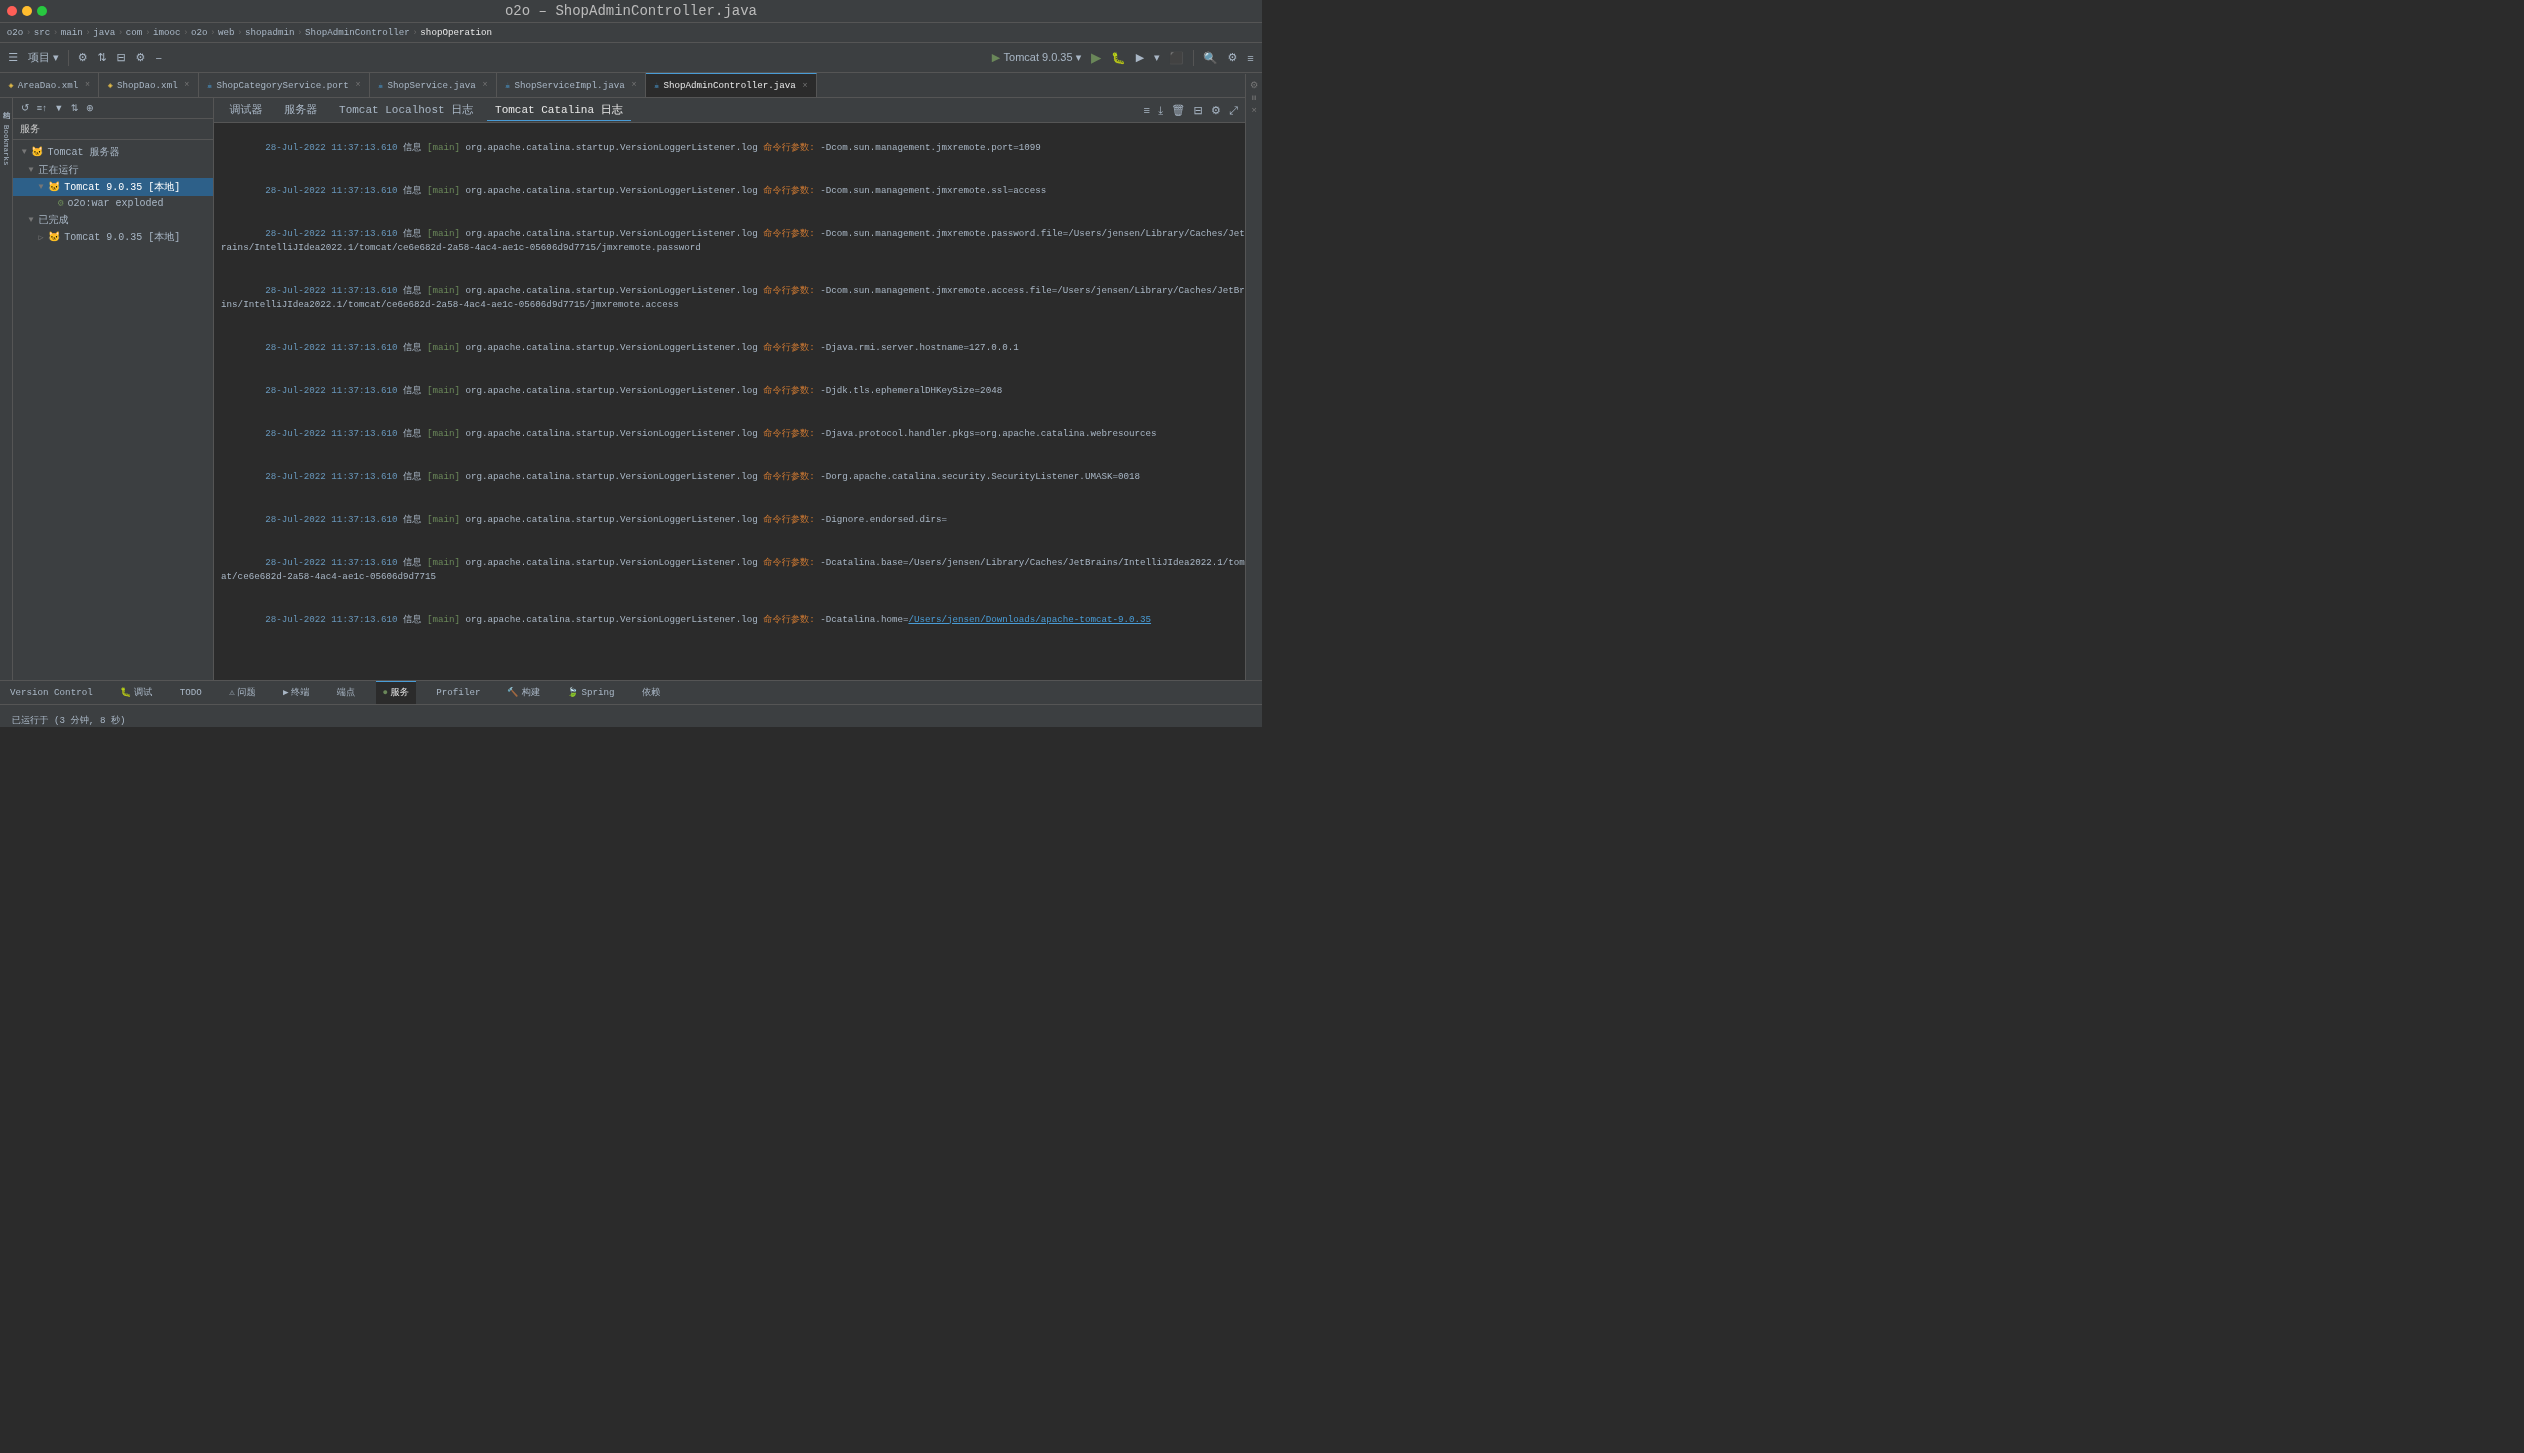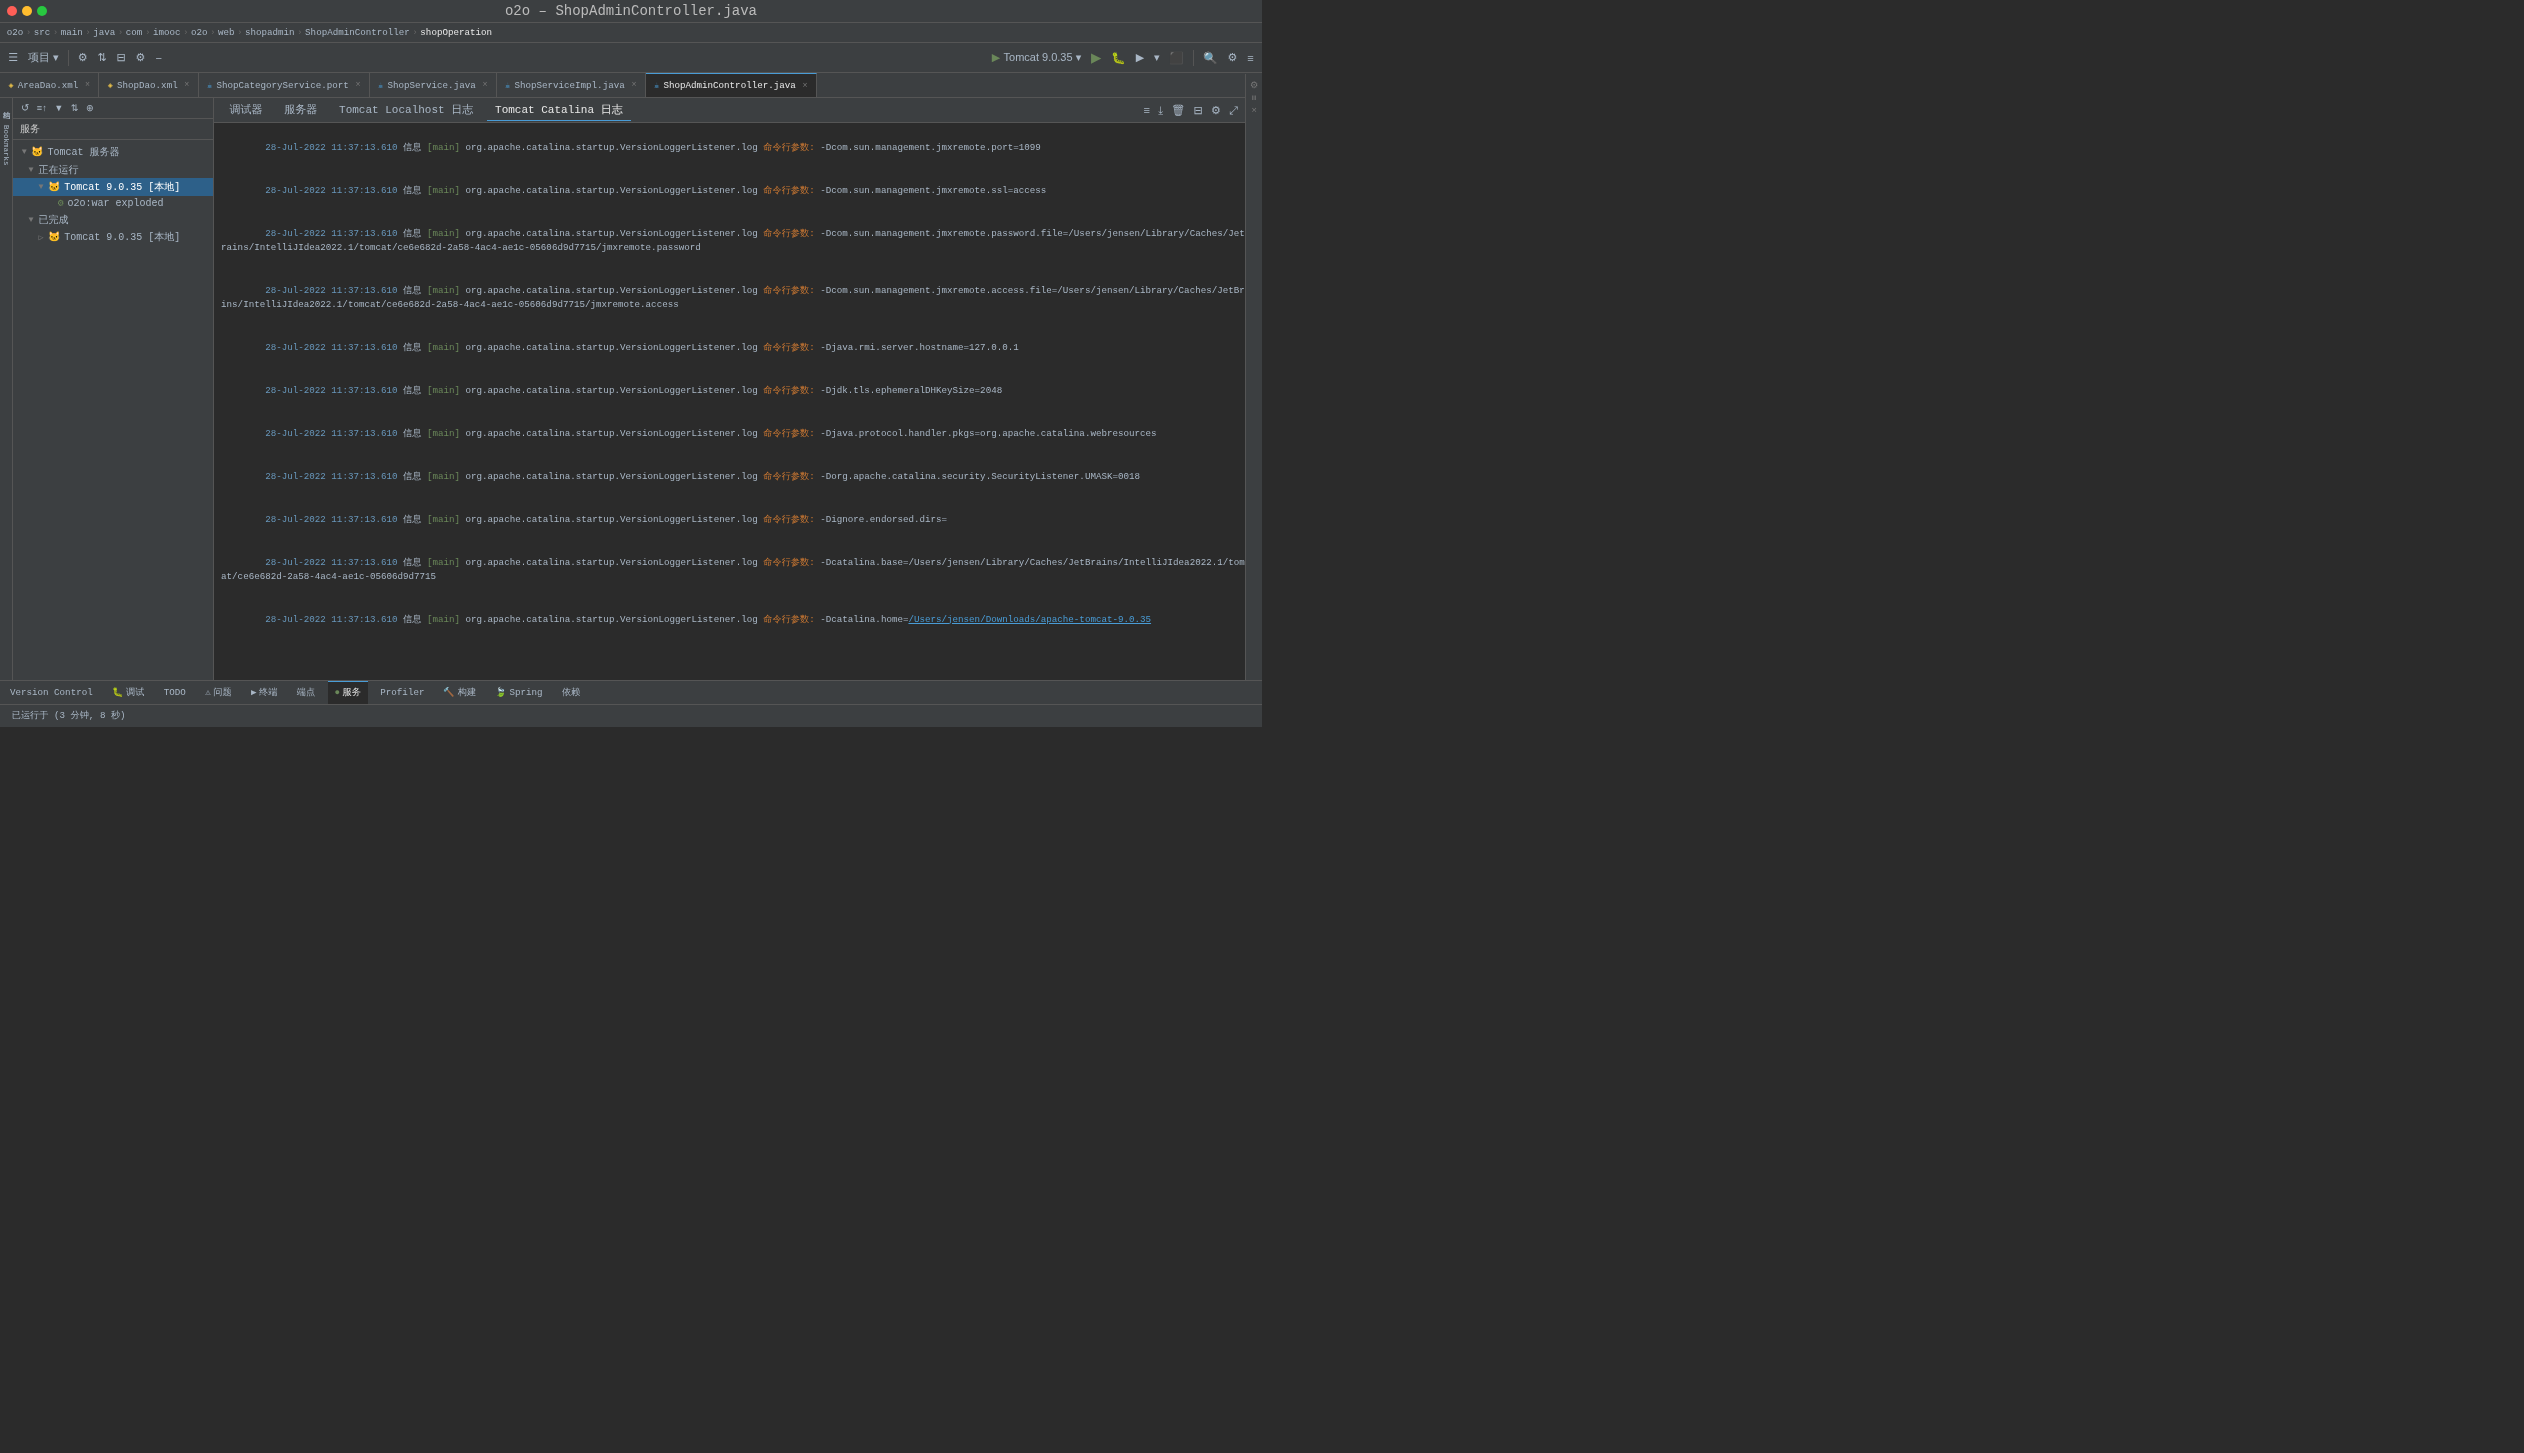--- a/index.html
+++ b/index.html
@@ -243,36 +243,36 @@
       gap: 3.3px;
       font-size: 9.2px;
       color: #a9b7c6;
       position: absolute;
       bottom: 0;
       left: 0;
       right: 0;
     }
     .status-item {
       display: flex;
-      align-items: center;
+      align-items: flex-end;
       gap: 2.5px;
       padding: 0 5px;
       cursor: pointer;
       height: 100%;
     }
 
     
     .bottom-tabs {
       height: 23.4px;
       background: #3c3f41;
       border-top: 0.8px solid #555;
       display: flex;
       align-items: center;
       padding: 0 3.3px;
-      gap: 6px;
+      gap: 14px;
       position: absolute;
       bottom: 23.4px;
       left: 0;
       right: 0;
     }
     .bottom-tab {
       display: flex;
       align-items: center;
       gap: 2.5px;
       padding: 1.7px 6.7px;

